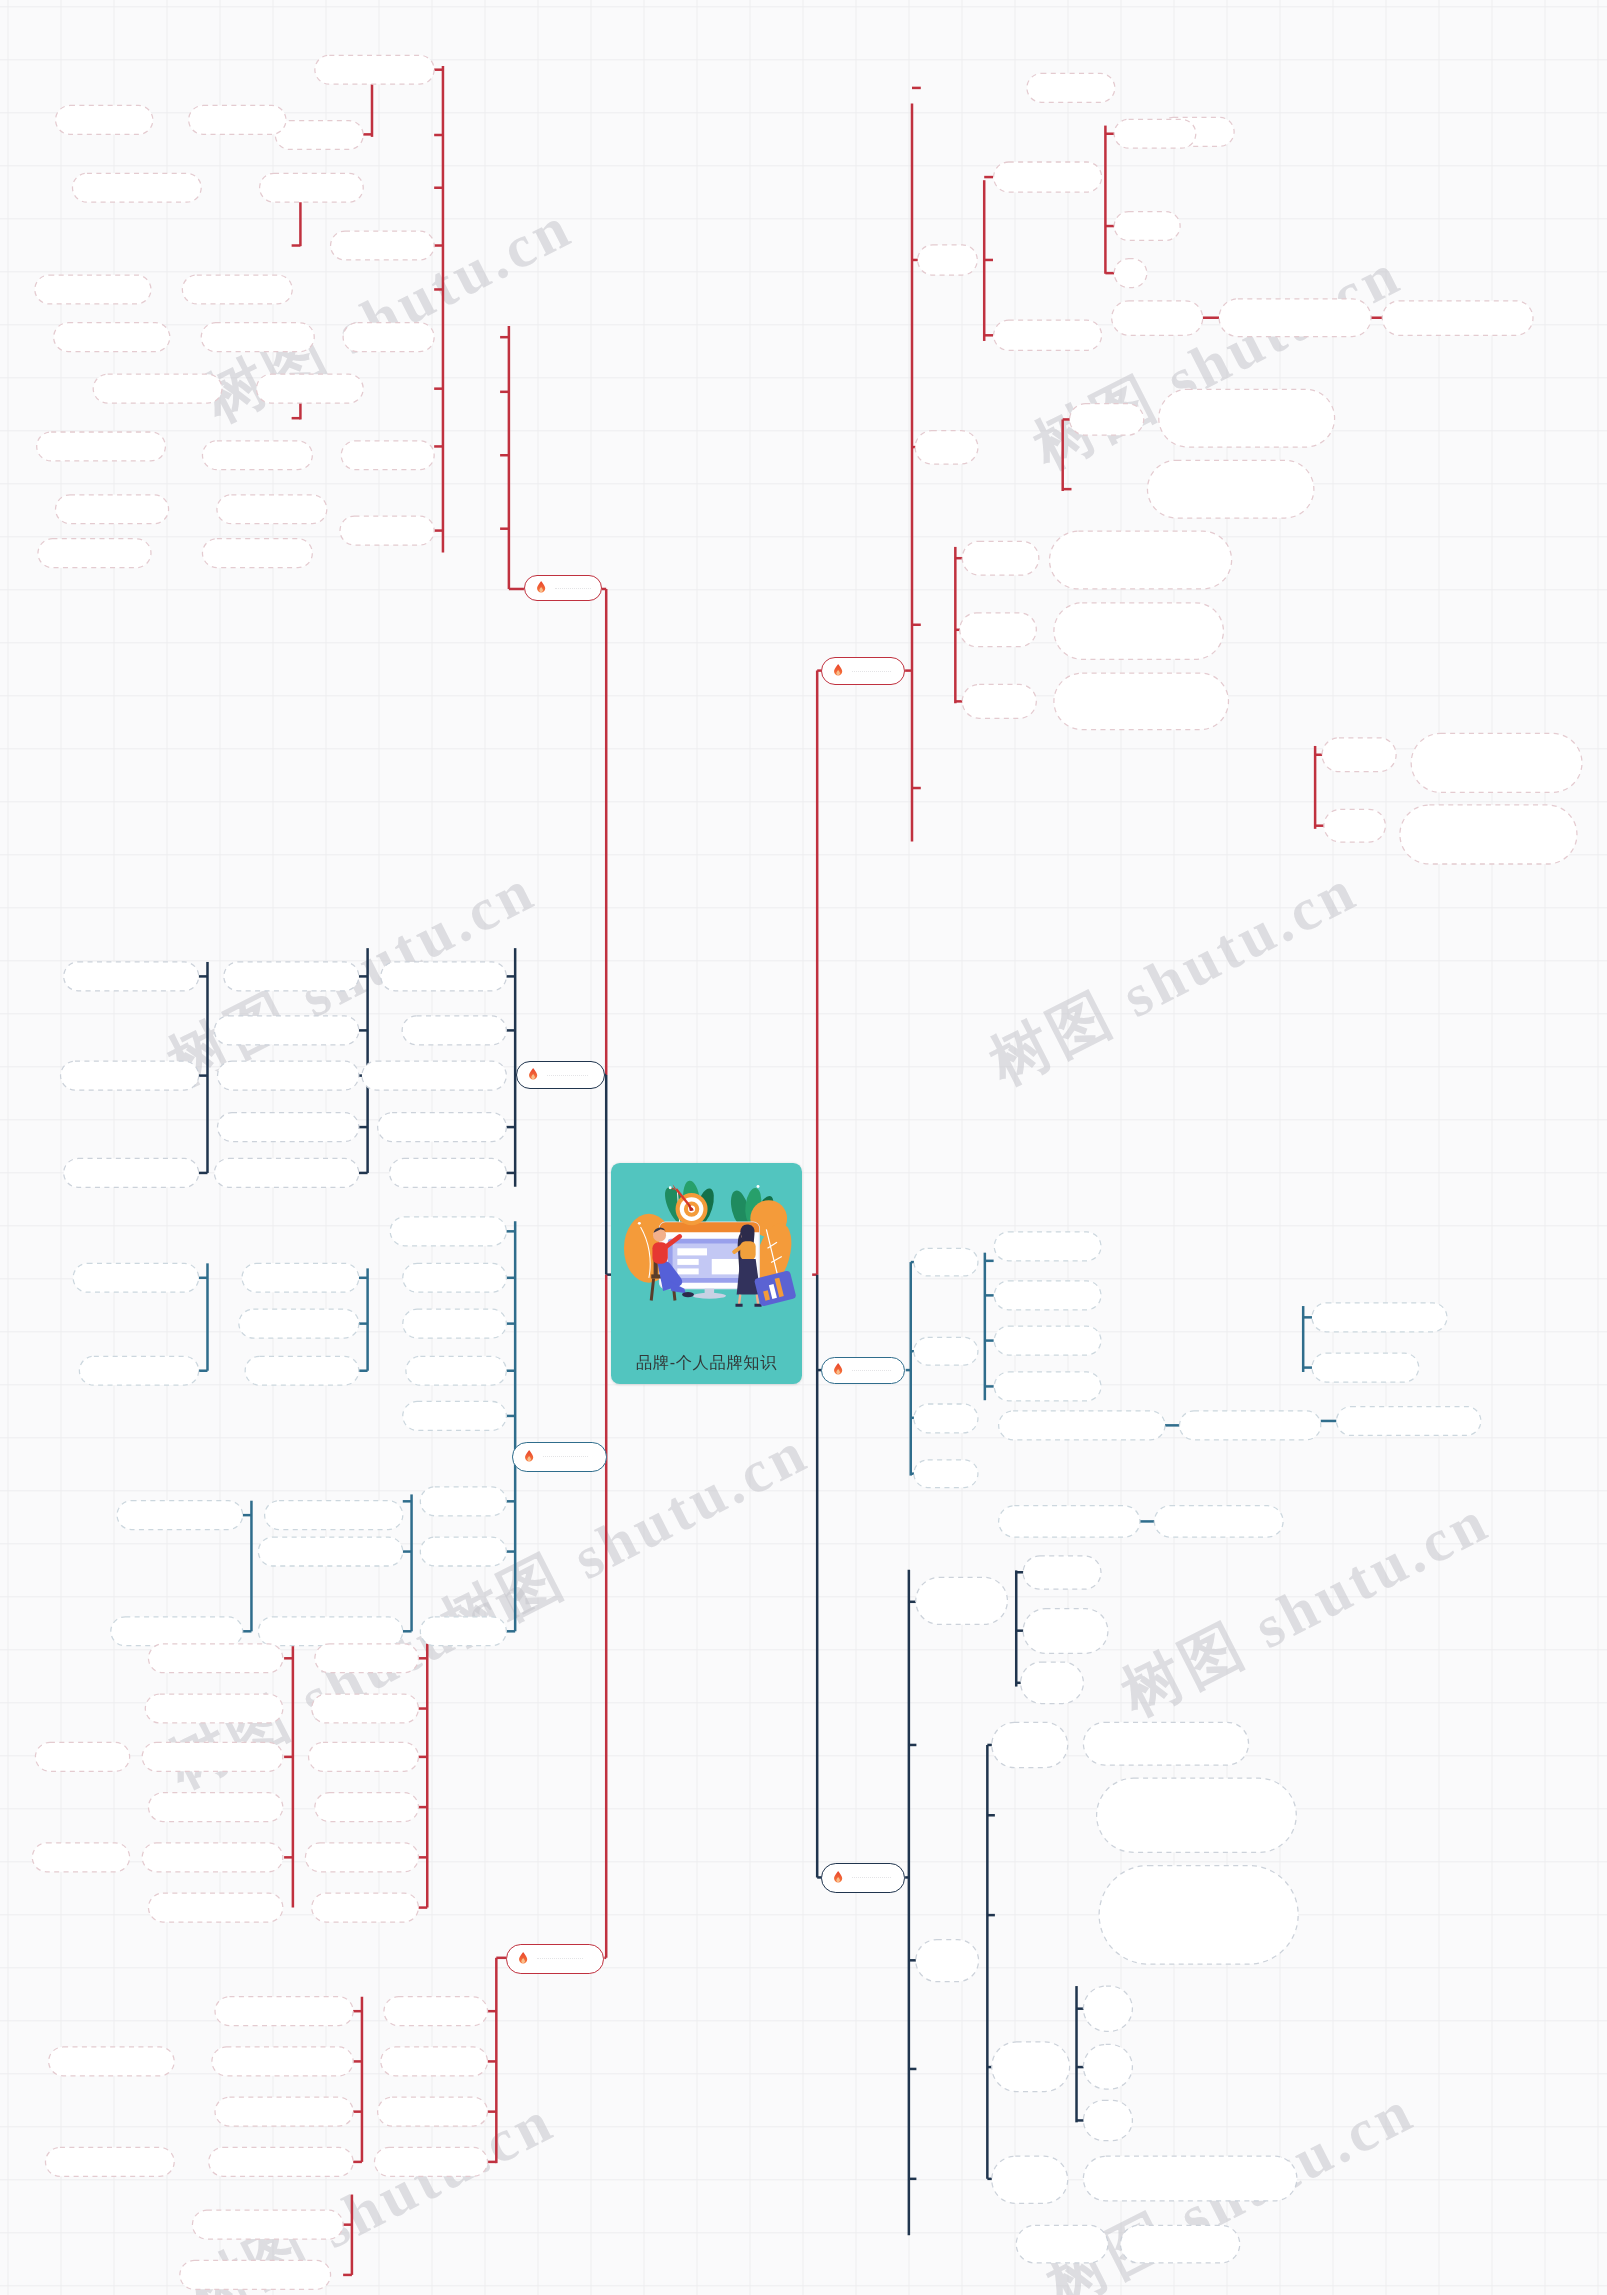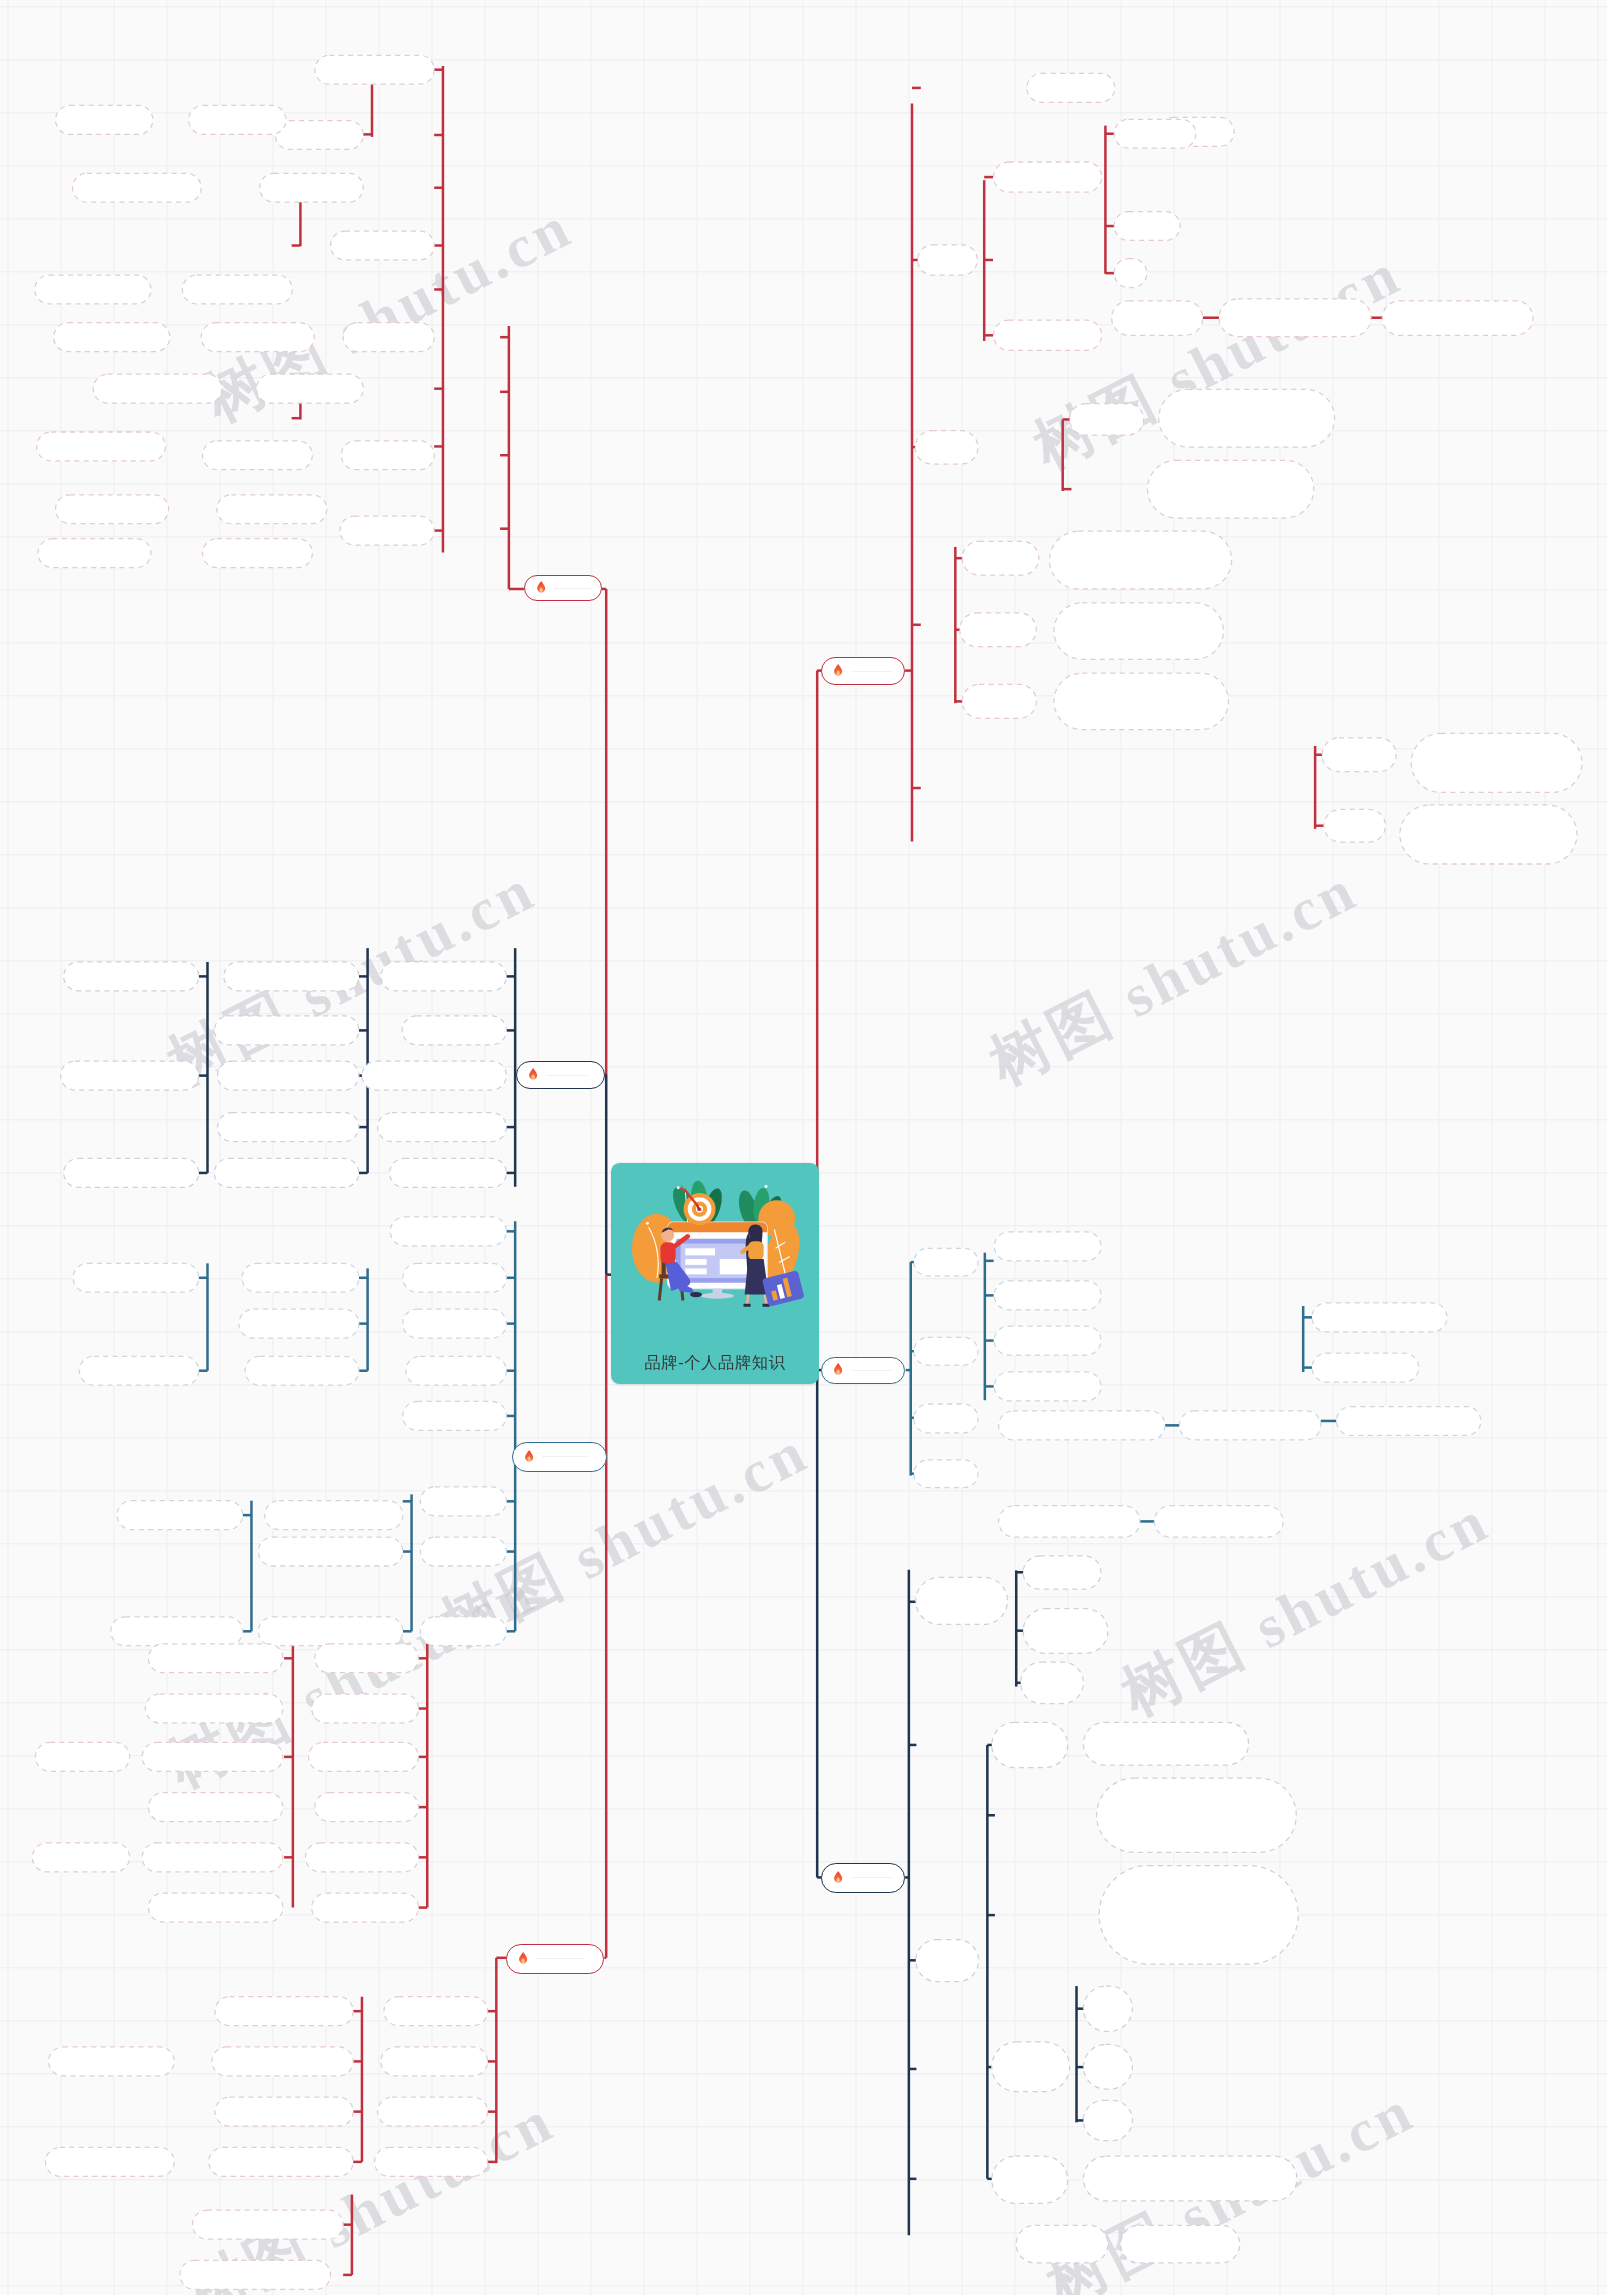--- a/index.html
+++ b/index.html
@@ -349,21 +349,21 @@
       <rect x="1579" y="3252" width="124" height="79" rx="39.5" ry="39.5" fill="#fff" stroke="#ccd2da" stroke-width="2" stroke-dasharray="8 7"></rect>
       <rect x="1725" y="3163" width="78" height="72" rx="36" ry="36" fill="#fff" stroke="#ccd2da" stroke-width="2" stroke-dasharray="8 7"></rect>
       <rect x="1725" y="3256" width="78" height="71" rx="35.5" ry="35.5" fill="#fff" stroke="#ccd2da" stroke-width="2" stroke-dasharray="8 7"></rect>
       <rect x="1725" y="3345" width="78" height="64" rx="32" ry="32" fill="#fff" stroke="#ccd2da" stroke-width="2" stroke-dasharray="8 7"></rect>
       <rect x="1579" y="3434" width="121" height="75" rx="37.5" ry="37.5" fill="#fff" stroke="#ccd2da" stroke-width="2" stroke-dasharray="8 7"></rect>
       <rect x="1725" y="3434" width="340" height="71" rx="35.5" ry="35.5" fill="#fff" stroke="#ccd2da" stroke-width="2" stroke-dasharray="8 7"></rect>
       <rect x="1618" y="3544" width="146" height="60" rx="30" ry="30" fill="#fff" stroke="#ccd2da" stroke-width="2" stroke-dasharray="8 7"></rect>
       <rect x="1784" y="3544" width="190" height="60" rx="30" ry="30" fill="#fff" stroke="#ccd2da" stroke-width="2" stroke-dasharray="8 7"></rect>
     </svg>
 
-  <div class="central" style="left: 611px; top: 1163px; width: 208px; height: 221px;">
+  <div class="central" style="left: 611px; top: 1163px; width: 191px; height: 221px;">
     <svg class="illo" width="178" height="149" viewBox="0 0 300 250">
 
       <g>
         <ellipse cx="100" cy="58" rx="15" ry="36" fill="#1f8b5f" transform="rotate(-26 100 58)"></ellipse>
         <ellipse cx="124" cy="48" rx="14" ry="34" fill="#27a06b" transform="rotate(-6 124 48)"></ellipse>
         <ellipse cx="146" cy="58" rx="13" ry="32" fill="#14714a" transform="rotate(17 146 58)"></ellipse>
         <path d="M100 30 L104 86" stroke="#fff" stroke-width="1.6" fill="none"></path>
       </g>
       <g>
         <ellipse cx="206" cy="62" rx="14" ry="32" fill="#1f8b5f" transform="rotate(-14 206 62)"></ellipse>

